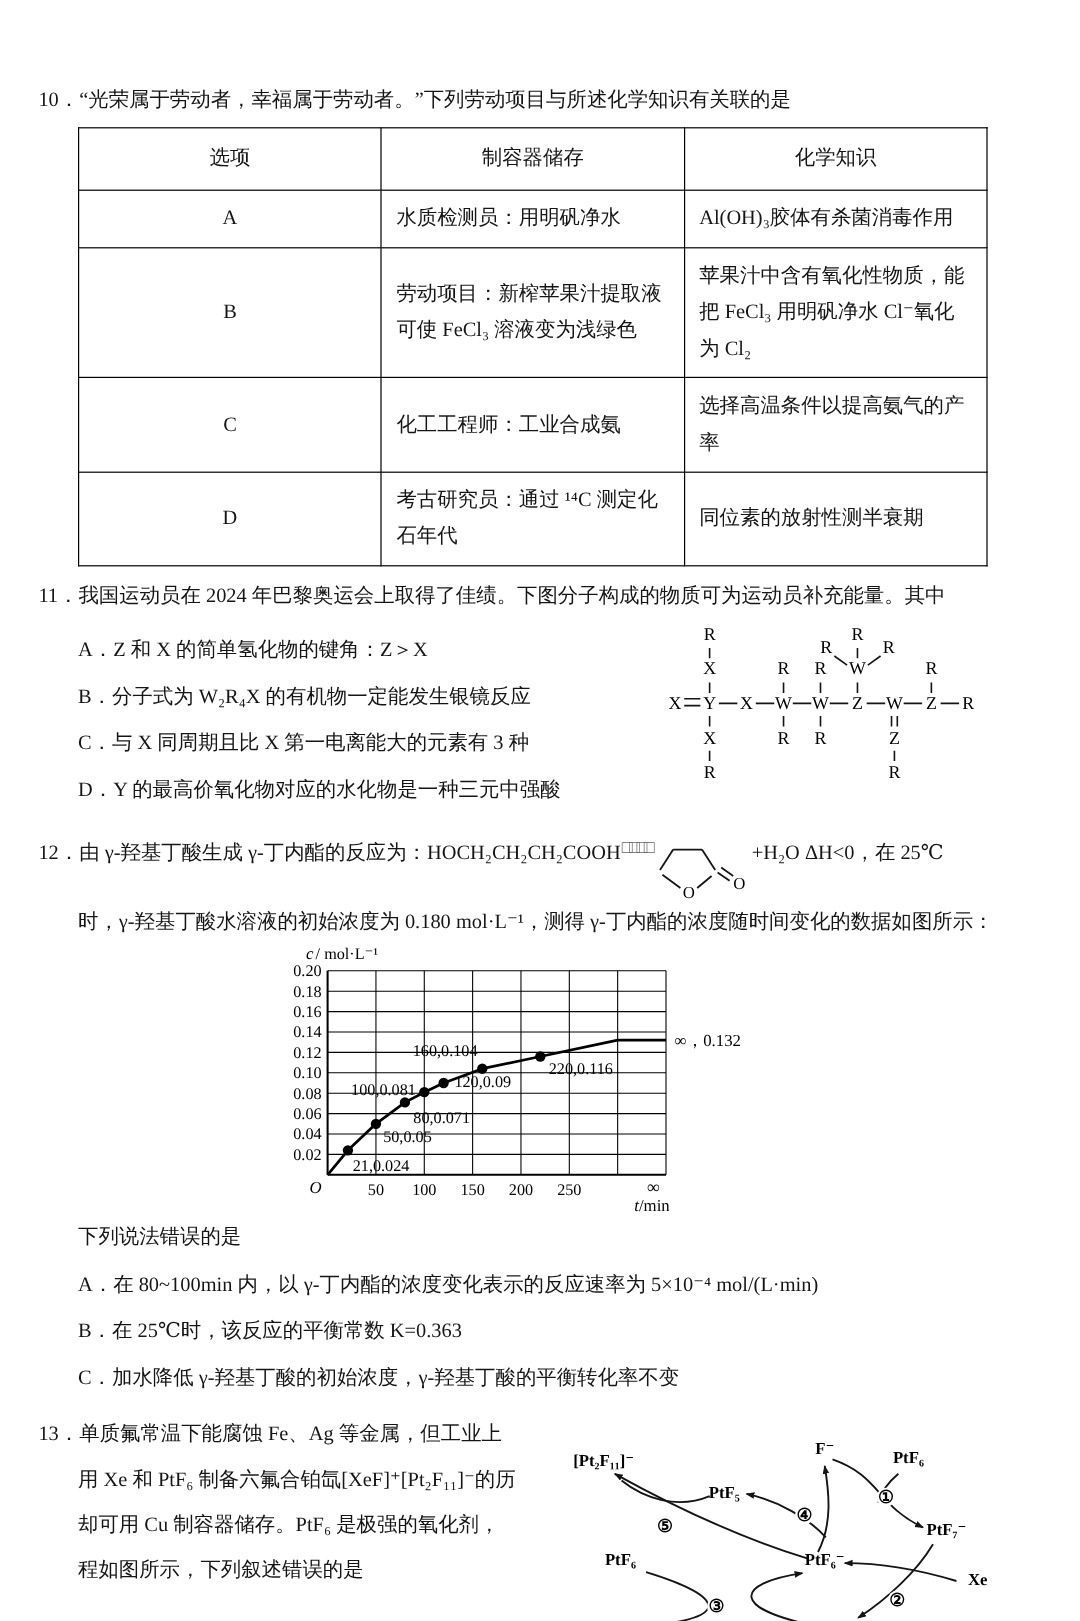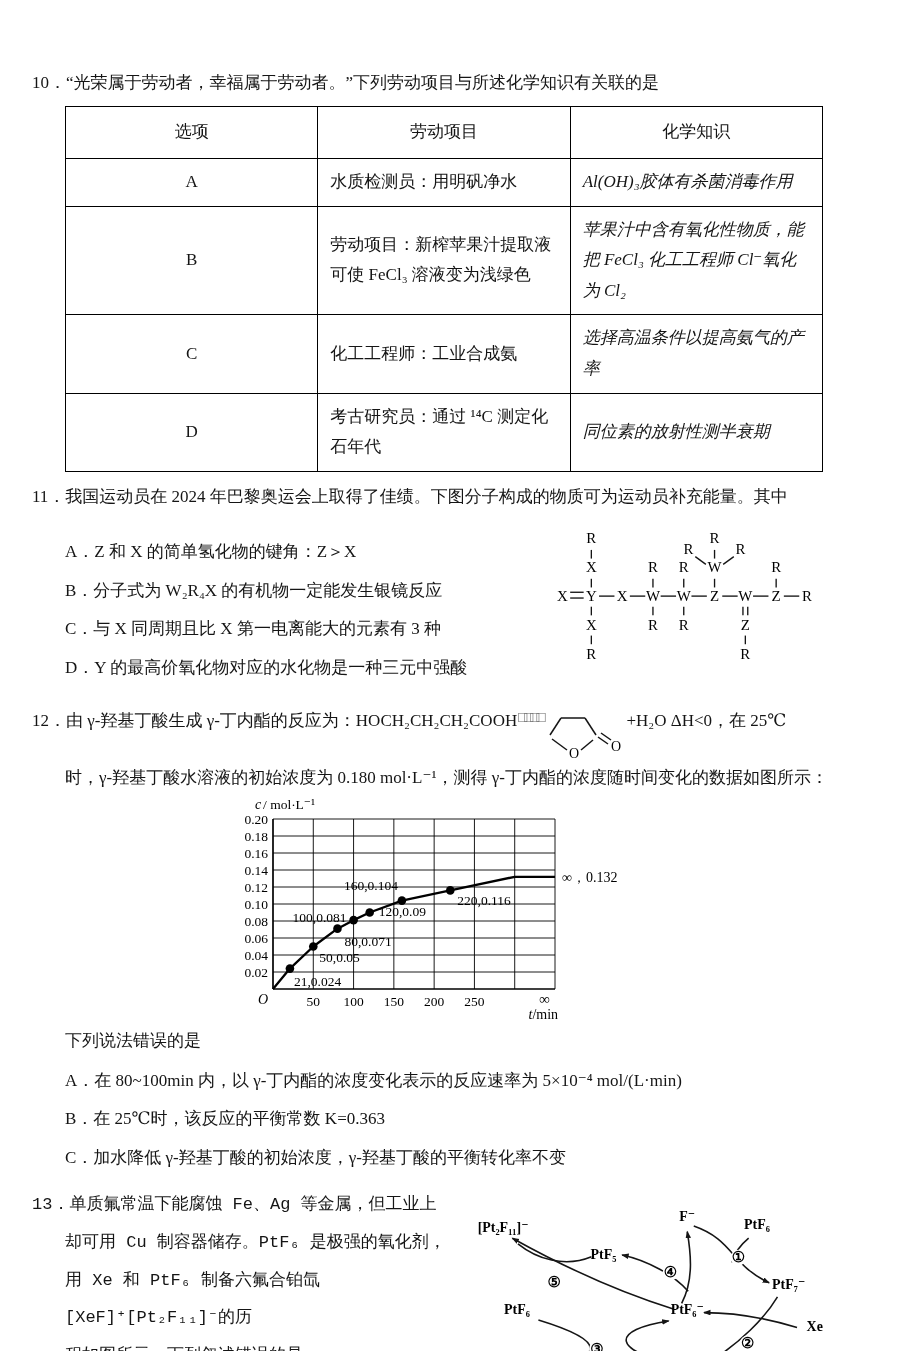--- a/index.html
+++ b/index.html
@@ -13,62 +13,62 @@
   }
   .page{padding:70px 36px 0 32px;}
   .stem{line-height:1.55;}
   .indent{margin-left:33px;}
   
   table.qtable{border-collapse:collapse;margin:10px 0 12px 33px;table-layout:fixed;width:758px;}
   table.qtable th,table.qtable td{border:1.6px solid #000;padding:8px 12px;font-weight:normal;font-size:17px;line-height:1.8;}
   table.qtable th{text-align:center;padding:10px 6px;}
   td.copt{text-align:center;width:58px;}
   td.cproj{width:326px;}
-  td.cknow{width:356px;font-style:italic;}
-  
-  .q11row{display:flex;margin-top:16px;}
+  td.cknow{width:356px;}
+  
+  .q11row{display:flex;margin-top:6px;}
   .q11opts{flex:1;}
   .optline{margin:13px 0;line-height:1.5;}
   svg.molecule{width:322px;height:154px;flex:0 0 322px;margin-top:-4px;}
   svg.molecule text{font-family:"Liberation Serif","DejaVu Serif",serif;}
   
   .rxnline{display:flex;margin:16px 0 4px 0;white-space:nowrap;}
   .garbled{color:#3c3c3c;font-size:15px;letter-spacing:-3px;margin:0 2px 0 1px;opacity:.8;}
   .chartwrap{margin:4px 0 2px 193px;}
   svg.chart text{font-family:"Liberation Serif","DejaVu Serif",serif;}
   
   .q13row{display:flex;margin-top:16px;}
   .q13left{width:432px;flex:0 0 432px;}
-  .q13left .stemline{line-height:2.22;font-family:Liberation Mono, monospace;}
+  .q13left .stemline{line-height:2.22;}
   svg.cycle{width:448px;height:208px;margin-top:4px;}
   svg.cycle text{font-family:"Liberation Serif","DejaVu Serif",serif;font-weight:bold;}
 </style>
 </head>
 <body>
 
 <div class="page">
 
   <div class="stem">10．“光荣属于劳动者，幸福属于劳动者。”下列劳动项目与所述化学知识有关联的是</div>
 
   <table class="qtable">
     <tbody>
         <tr>
       <th>选项</th>
-      <th>劳动项目</th>
+      <th>制容器储存</th>
       <th>化学知识</th>
     </tr>
     <tr>
       <td class="copt">A</td>
       <td class="cproj">水质检测员：用明矾净水</td>
       <td class="cknow">Al(OH)₃胶体有杀菌消毒作用</td>
     </tr>
     <tr>
       <td class="copt">B</td>
       <td class="cproj">劳动项目：新榨苹果汁提取液可使 FeCl₃ 溶液变为浅绿色</td>
-      <td class="cknow">苹果汁中含有氧化性物质，能把 FeCl₃ 化工工程师 Cl⁻氧化为 Cl₂</td>
+      <td class="cknow">苹果汁中含有氧化性物质，能把 FeCl₃ 用明矾净水 Cl⁻氧化为 Cl₂</td>
     </tr>
     <tr>
       <td class="copt">C</td>
       <td class="cproj">化工工程师：工业合成氨</td>
       <td class="cknow">选择高温条件以提高氨气的产率</td>
     </tr>
     <tr>
       <td class="copt">D</td>
       <td class="cproj">考古研究员：通过 ¹⁴C 测定化石年代</td>
       <td class="cknow">同位素的放射性测半衰期</td>
@@ -228,22 +228,22 @@
   <div class="stem indent">下列说法错误的是</div>
   <div class="indent">
     <div class="optline">A．在 80~100min 内，以 γ-丁内酯的浓度变化表示的反应速率为 5×10⁻⁴ mol/(L·min)</div>
     <div class="optline">B．在 25℃时，该反应的平衡常数 K=0.363</div>
     <div class="optline">C．加水降低 γ-羟基丁酸的初始浓度，γ-羟基丁酸的平衡转化率不变</div>
   </div>
 
   <div class="q13row">
     <div class="q13left">
       <div class="stemline">13．单质氟常温下能腐蚀 Fe、Ag 等金属，但工业上</div>
+      <div class="stemline indent">用 Xe 和 PtF₆ 制备六氟合铂氙[XeF]⁺[Pt₂F₁₁]⁻的历</div>
       <div class="stemline indent">却可用 Cu 制容器储存。PtF₆ 是极强的氧化剂，</div>
-      <div class="stemline indent">用 Xe 和 PtF₆ 制备六氟合铂氙[XeF]⁺[Pt₂F₁₁]⁻的历</div>
       <div class="stemline indent">程如图所示，下列叙述错误的是</div>
 
     </div>
     <svg id="cycle" class="cycle" viewBox="0 0 430 200">
       <defs>
         <marker id="arr" markerWidth="9" markerHeight="8" refX="7" refY="3" orient="auto" markerUnits="userSpaceOnUse">
           <path d="M0,0 L8,3 L0,6 z" fill="#151515"></path>
         </marker>
       </defs>
       <g fill="none" stroke="#151515" stroke-width="1.7">

